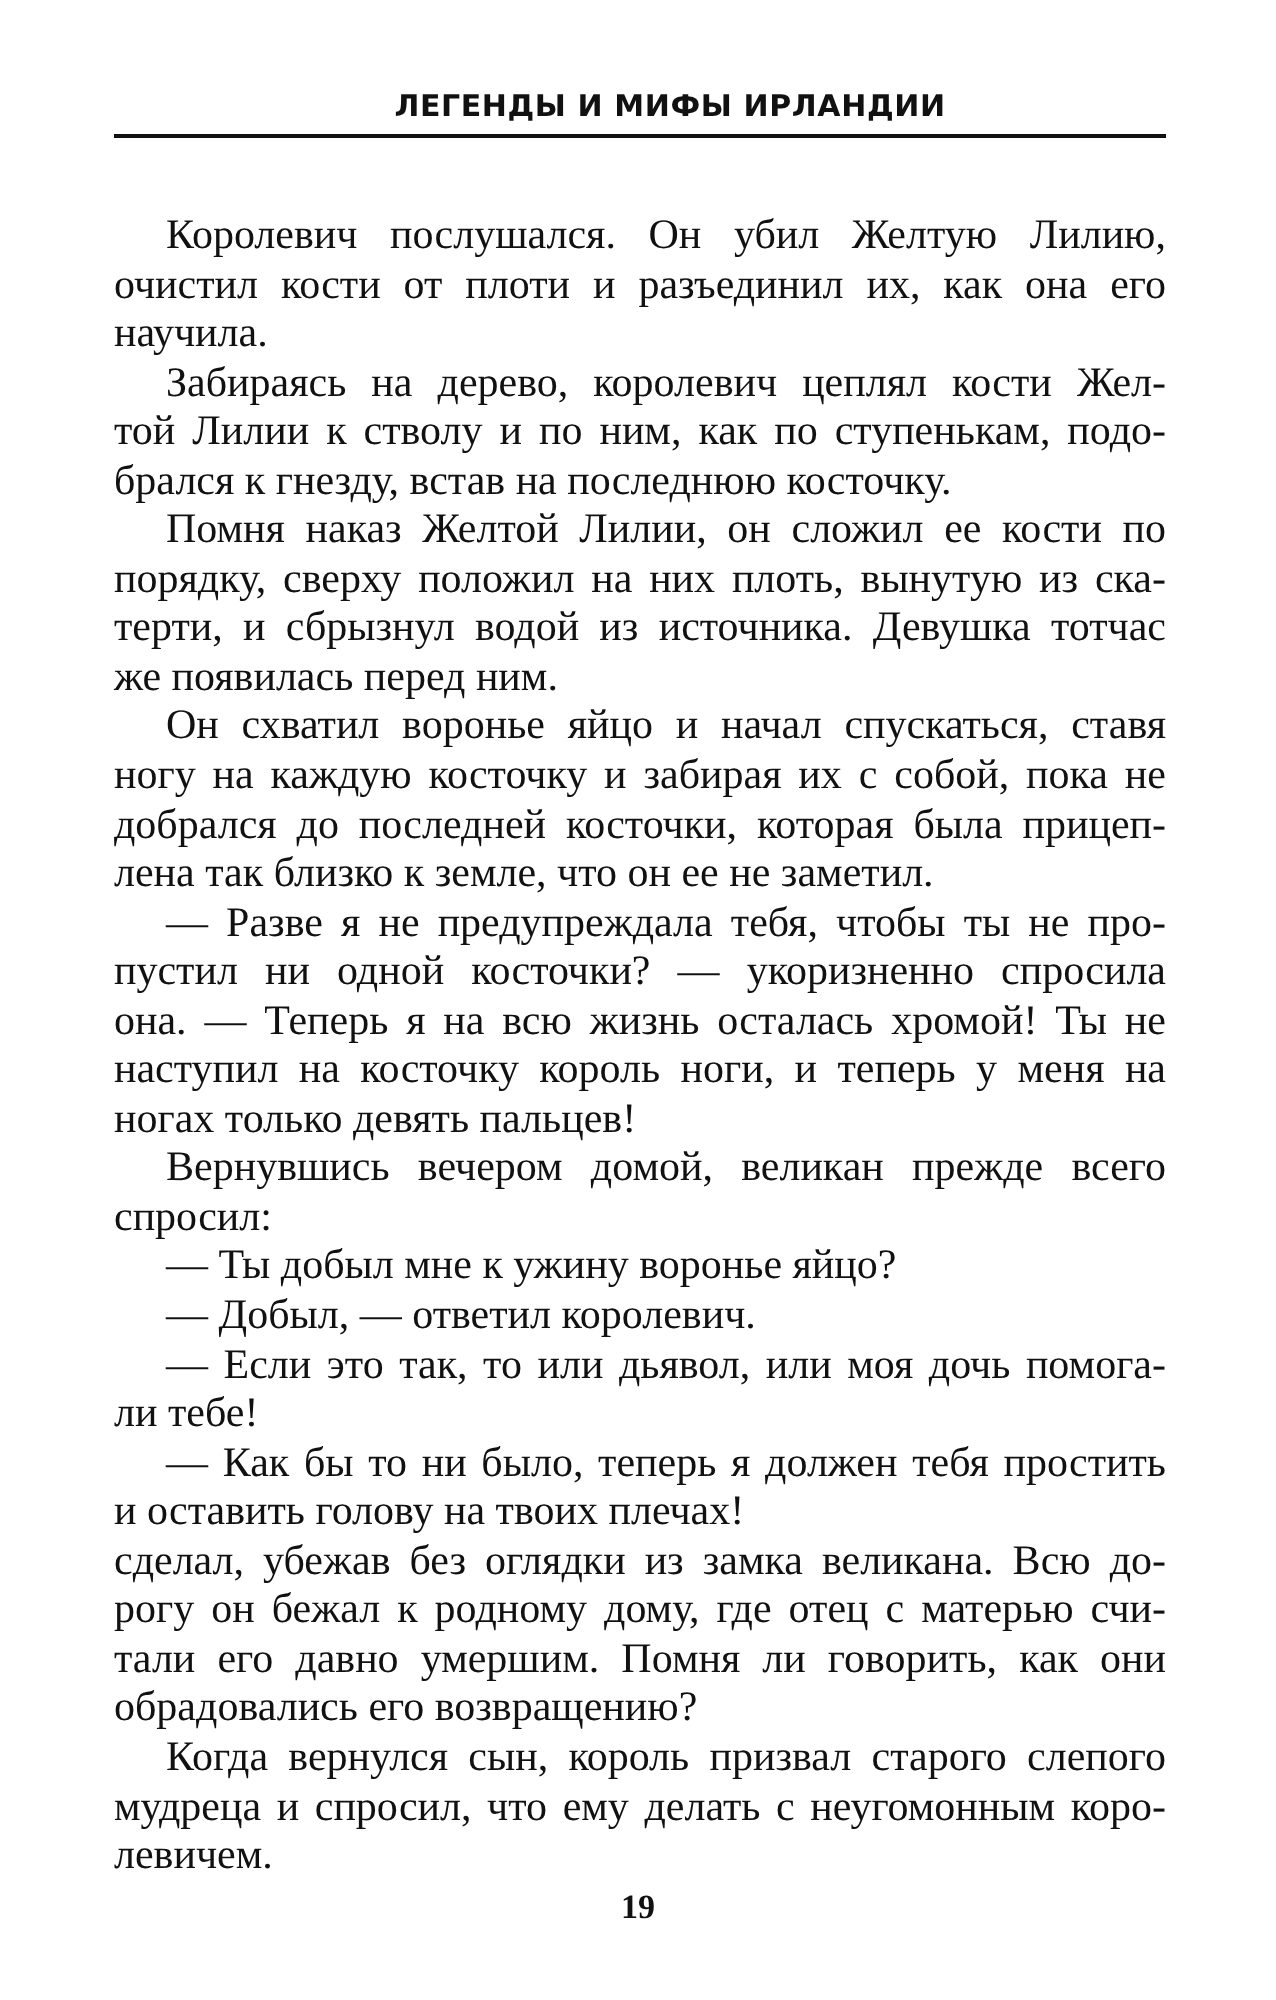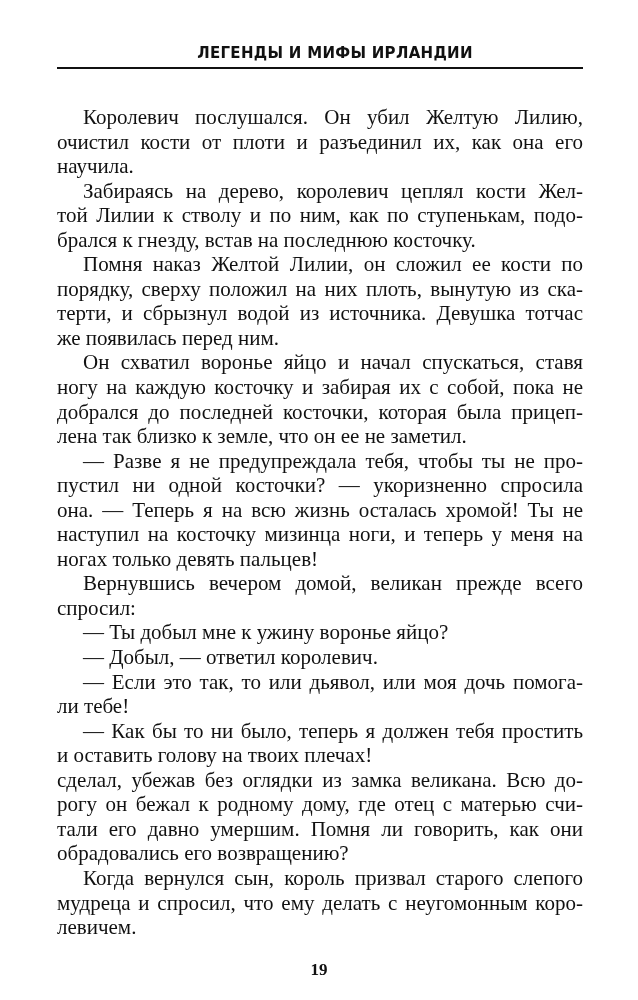--- a/index.html
+++ b/index.html
@@ -61,21 +61,20 @@
     .page-number {
       position: absolute;
       left: 0;
       top: 944px;
       width: 638px;
       text-align: center;
       font-family: "Liberation Serif", serif;
       font-weight: bold;
       font-size: 17px;
       color: #111;
-      margin-top: 16px;
     }
   </style>
 </head>
 <body>
 
 <div class="running-head">ЛЕГЕНДЫ И МИФЫ ИРЛАНДИИ</div>
 <div class="head-rule"></div>
 
 <div class="body-text">
 
@@ -102,21 +101,21 @@
     <span class="line indent">Он схватил воронье яйцо и начал спускаться, ставя</span>
     <span class="line">ногу на каждую косточку и забирая их с собой, пока не</span>
     <span class="line">добрался до последней косточки, которая была прицеп-</span>
     <span class="line last">лена так близко к земле, что он ее не заметил.</span>
   </div>
 
   <div>
     <span class="line indent">— Разве я не предупреждала тебя, чтобы ты не про-</span>
     <span class="line">пустил ни одной косточки? — укоризненно спросила</span>
     <span class="line">она. — Теперь я на всю жизнь осталась хромой! Ты не</span>
-    <span class="line">наступил на косточку мизинца ноги, и теперь у меня на</span>
+    <span class="line">наступил на косточку король ноги, и теперь у меня на</span>
     <span class="line last">ногах только девять пальцев!</span>
   </div>
 
   <div>
     <span class="line indent">Вернувшись вечером домой, великан прежде всего</span>
     <span class="line last">спросил:</span>
   </div>
 
   <div>
     <span class="line indent last">— Ты добыл мне к ужину воронье яйцо?</span>

